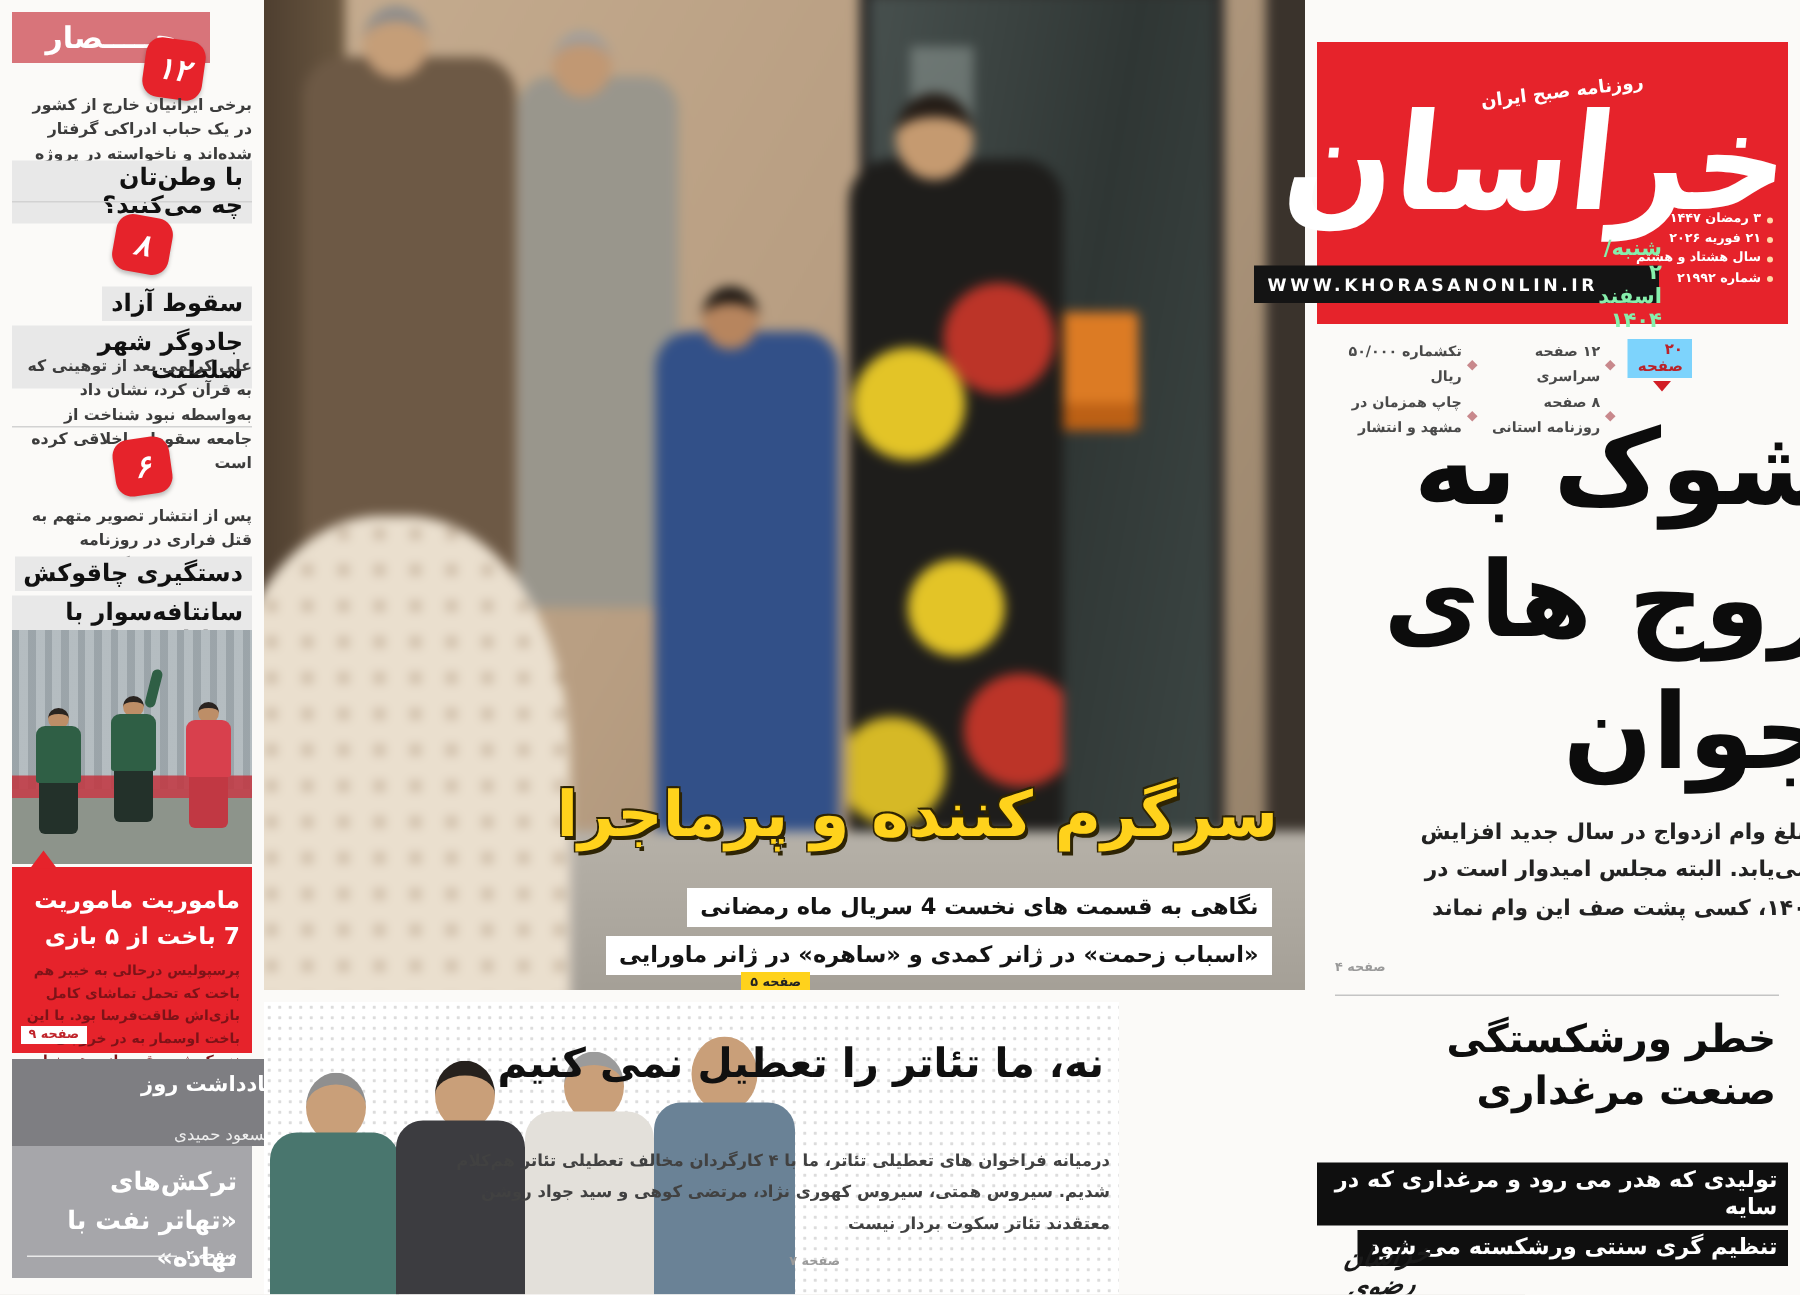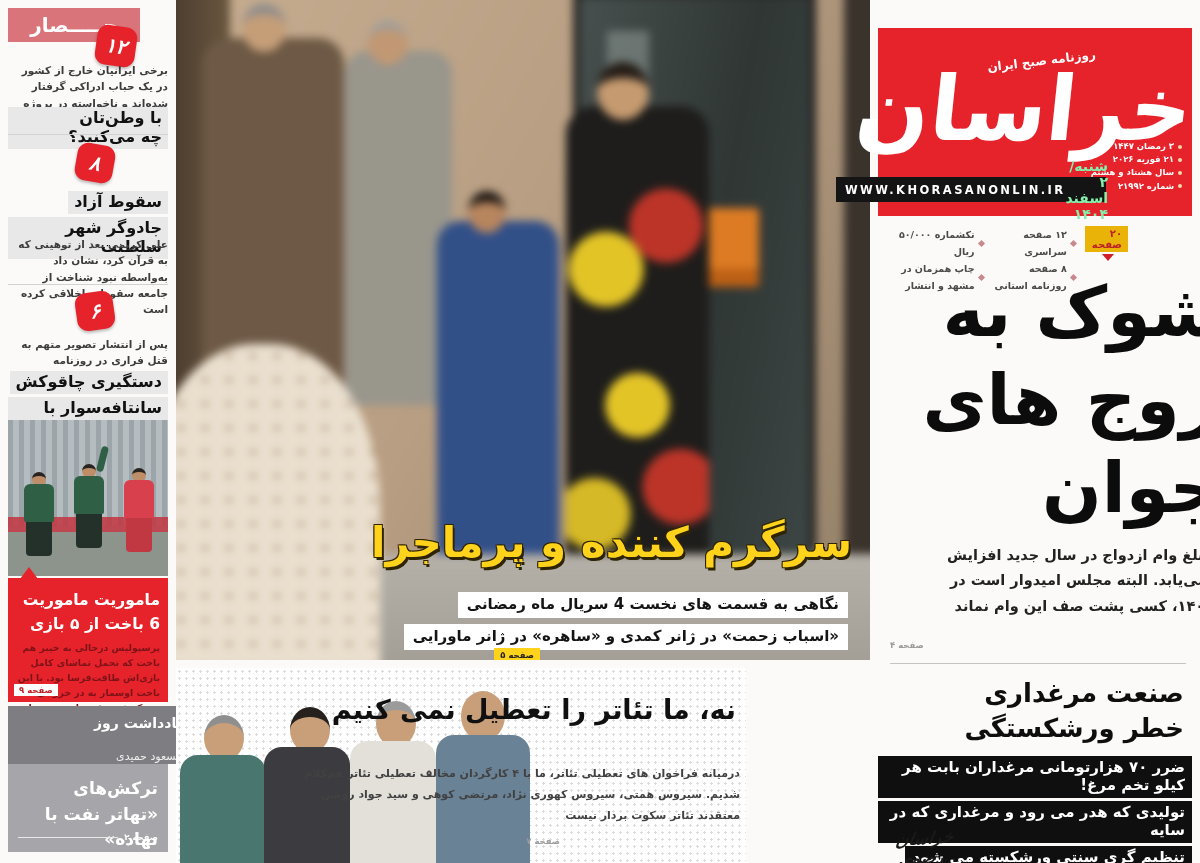--- a/index.html
+++ b/index.html
@@ -100,21 +100,21 @@
   .logo { position:absolute; left:0; right:0; top:38px; text-align:center; color:#fff; font-weight:bold; font-size:86px;
     transform:skewX(-6deg) scaleY(1.04); line-height:1; direction:rtl; }
   .meta { position:absolute; right:10px; top:112px; direction:rtl; }
   .meta .row { display:flex; direction:rtl; align-items:center; gap:4px; justify-content:flex-start; color:#fff; font-size:8.5px; font-weight:bold; line-height:1.55; }
   .meta .dot { width:4px; height:4px; border-radius:50%; background:#ffd9a8; flex:0 0 auto; }
   #datebar { position:absolute; left:836px; top:177px; width:270px; height:25px; background:#141414; display:flex; align-items:center; justify-content:space-between; padding:0 9px; }
   .bar-url { color:#fff; font-size:11.5px; letter-spacing:2.4px; font-weight:bold; }
   .bar-date { color:#86efac; font-size:14px; font-weight:bold; direction:rtl; }
 
   #pubinfo { position:absolute; left:878px; top:226px; width:314px; direction:rtl; display:flex; gap:9px; align-items:flex-start; justify-content:flex-start; padding-right:64px; }
-  .pages-badge { background:#eab308; color:#bb2229; font-size:10px; font-weight:bold; padding:2px 6px; position:relative;text-align:right; }
+  .pages-badge { background:#7dd3fc; color:#bb2229; font-size:10px; font-weight:bold; padding:2px 6px; position:relative;text-align:right; }
   .pages-badge .ptr { position:absolute; right:14px; bottom:-9px; width:0; height:0; border-left:6px solid transparent; border-right:6px solid transparent; border-top:7px solid #d21e26; }
   .info-col .row { display:flex; direction:rtl; align-items:center; gap:4px; color:#4a4a4a; font-size:9.5px; font-weight:bold; line-height:1.8; }
   .diam { width:5px; height:5px; background:#c8888c; transform:rotate(45deg); flex:0 0 auto; }
 
   #lead { position:absolute; left:906px; top:268px; width:314px; direction:rtl; }
   .lead-line { font-size:70px; font-weight:bold; color:#0c0c0c; line-height:88px; letter-spacing:-1px; }
   .lead-sum { margin:11px auto 0; width:300px; font-size:14.5px; font-weight:bold; color:#222; line-height:1.75; }
   .pageref { font-size:8.5px; font-weight:bold; color:#9a9a9a; }
 
   .col-div { position:absolute; left:890px; top:663px; width:296px; height:1px; background:#c4c4c4; }
@@ -175,21 +175,21 @@
       <div class="player" style="left:116px; top:48px;">
         <div class="ph-head"></div>
         <div class="ph-torso" style="background:#d8404d;"></div>
         <div class="ph-legs" style="background:#c13843;"></div>
       </div>
     </div>
 
     <div id="sport-box" class="rtl">
       <div class="tri"></div>
       <div class="sport-h">ماموریت ماموریت</div>
-      <div class="sport-h">6 باخت از ۵ بازی</div>
+      <div class="sport-h">7 باخت از ۵ بازی</div>
       <div class="sport-t">پرسپولیس درحالی به خیبر هم باخت که تحمل تماشای کامل بازی‌اش طاقت‌فرسا بود. با این باخت اوسمار به در خروجی نزدیک شد و قهرمانی هم خیلی زود پر کشید</div>
       <div class="sport-page">صفحه ۹</div>
     </div>
 
     <div class="note-box rtl">
       <div class="note-title">یادداشت روز</div>
       <div class="note-author">مسعود حمیدی</div>
     </div>
 
     <div class="gray-box rtl">
@@ -316,23 +316,23 @@
     <div class="lead-line">شوک به</div>
     <div class="lead-line">زوج های</div>
     <div class="lead-line">جوان</div>
     <div class="lead-sum">مبلغ وام ازدواج در سال جدید افزایش نمی‌یابد. البته مجلس امیدوار است در ۱۴۰۵، کسی پشت صف این وام نماند</div>
   </div>
   <div class="pageref lead-pageref">صفحه ۴</div>
 
   <div class="col-div"></div>
 
   <div id="poultry">
+    <div class="poul-h">خطر ورشکستگی</div>
     <div class="poul-h">صنعت مرغداری</div>
-    <div class="poul-h">خطر ورشکستگی</div>
     <div class="poul-strips">
-      <span class="strip">ضرر ۷۰ هزارتومانی مرغداران بابت هر کیلو تخم مرغ!</span><br>
+      <br>
       <span class="strip">تولیدی که هدر می رود و مرغداری که در سایه</span><br>
       <span class="strip">تنظیم گری سنتی ورشکسته می شود</span>
     </div>
   </div>
   <div class="signature">خراسان رضوی</div>
 
 </div>
 
 </body></html>

